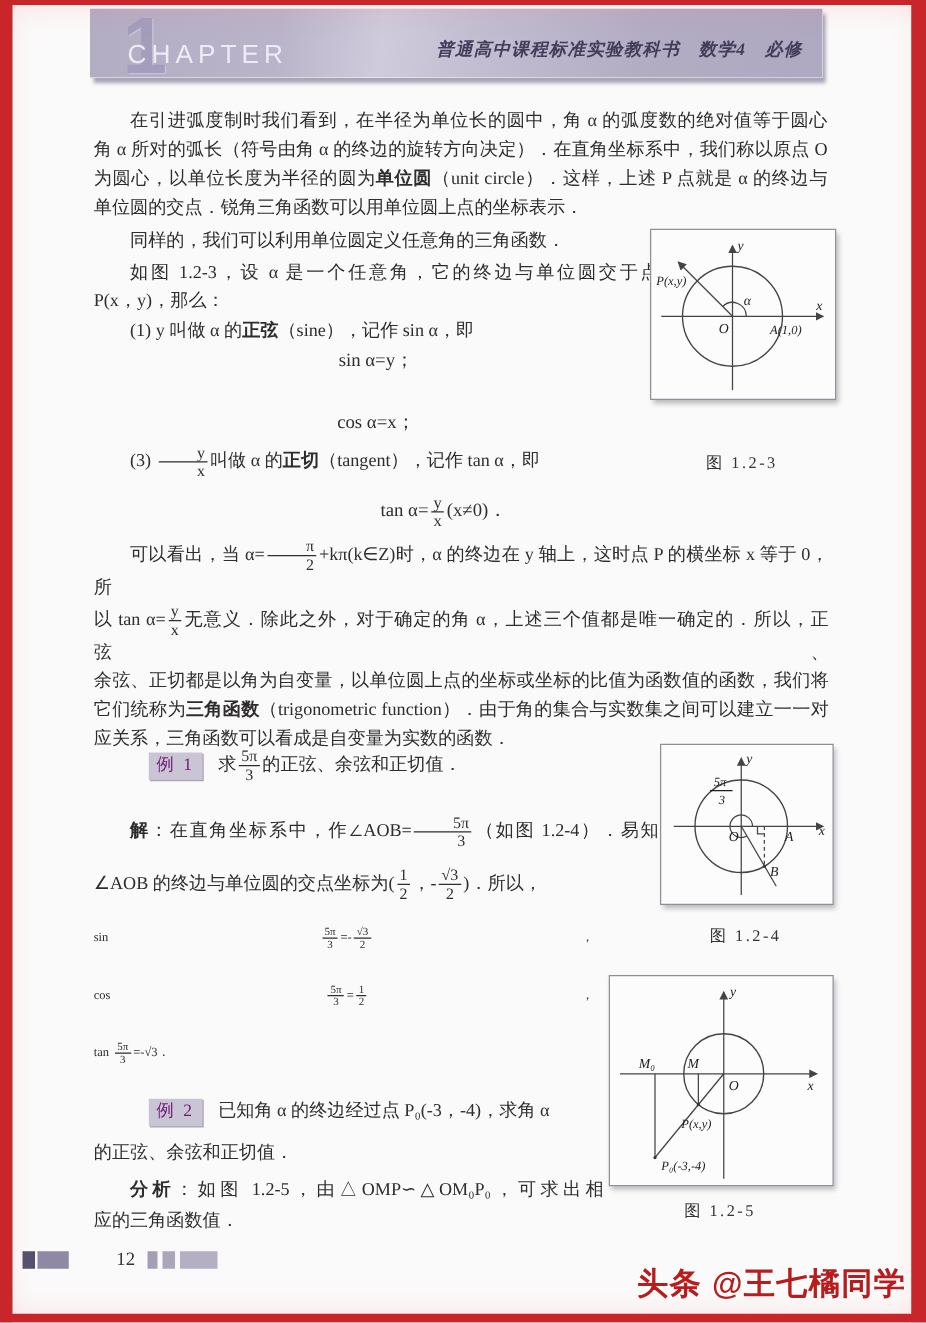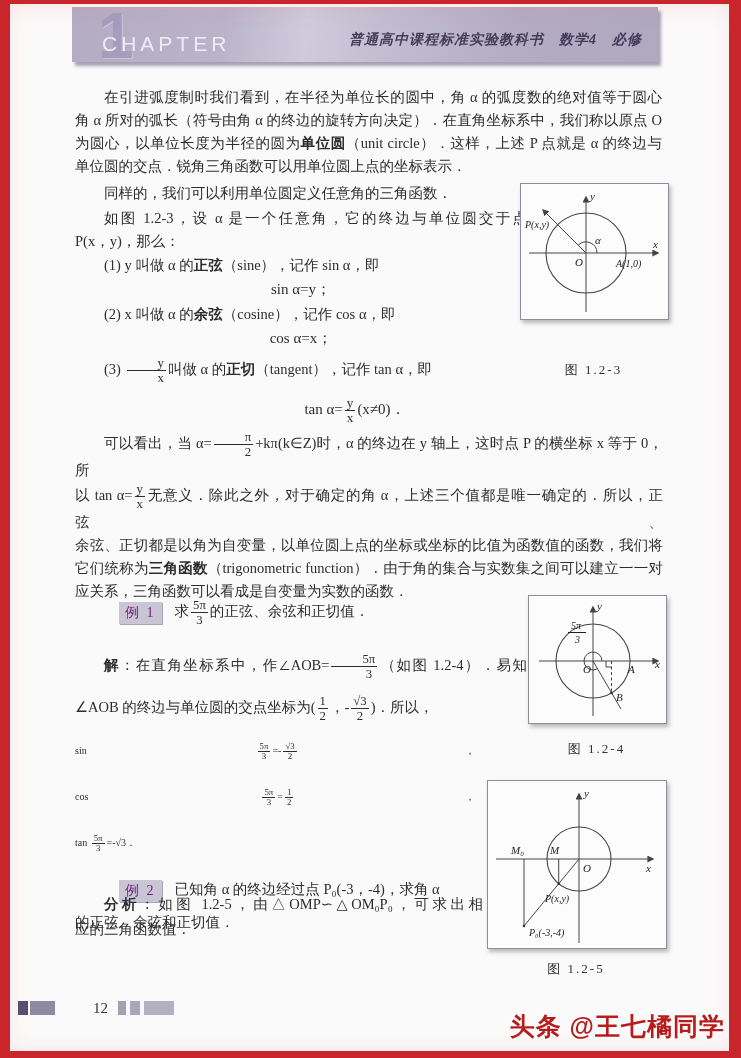--- a/index.html
+++ b/index.html
@@ -86,21 +86,20 @@
   <div class="blk ind" style="left:75px;top:182px;width:587px;" data-bind-lines="body.para2_lines">
       <div>同样的，我们可以利用单位圆定义任意角的三角函数．</div>
     </div>
   <div class="blk ind" style="left:75px;top:207px;width:452px;" data-bind-lines="body.para3_lines">
       <div>如图 1.2-3，设 α 是一个任意角，它的终边与单位圆交于点</div>
       <div>P(x，y)，那么：</div>
     </div>
 
   <div class="blk" style="left:75px;top:254px;width:452px;text-indent:2em;line-height:23px;">(1) y 叫做 α 的<b>正弦</b>（sine），记作 sin α，即</div>
   <div class="blk formula" style="left:75px;top:279px;width:452px;">sin α=y；</div>
-  <div class="blk" style="left:75px;top:303px;width:452px;text-indent:2em;line-height:23px;">(2) x 叫做 α 的<b>余弦</b>（cosine），记作 cos α，即</div>
   <div class="blk formula" style="left:75px;top:328px;width:452px;">cos α=x；</div>
   <div class="blk" style="left:75px;top:352px;width:470px;text-indent:2em;line-height:34px;">(3) <span class="frac">
         <span class="fn">y</span>
         <span class="fd">x</span>
       </span>叫做 α 的<b>正切</b>（tangent），记作 tan α，即</div>
   <div class="blk formula" style="left:75px;top:392px;width:560px;line-height:34px;">tan α=<span class="frac">
         <span class="fn">y</span>
         <span class="fd">x</span>
       </span>(x≠0)．</div>
 
@@ -157,21 +156,21 @@
           <span class="fd">3</span>
         </span>=-√3．</div>
     </div>
 
   <div class="blk" style="left:75px;top:876px;width:408px;">
     <div class="ex-row">
       <span class="ex-badge" data-bind="example2.badge">例 2</span><span>已知角 α 的终边经过点 P₀(-3，-4)，求角 α</span>
     </div>
     <div class="ex-cont">的正弦、余弦和正切值．</div>
   </div>
-  <div class="blk ind ana" style="left:75px;top:892px;width:408px;font-family:Liberation Serif, serif;" data-bind-lines="example2.analysis_lines">
+  <div class="blk ind ana" style="left:75px;top:940px;width:408px;font-family:Liberation Serif, serif;" data-bind-lines="example2.analysis_lines">
       <div><b>分析</b>：如图 1.2-5，由△OMP∽△OM₀P₀，可求出相</div>
       <div>应的三角函数值．</div>
     </div>
 
   <div class="figbox" style="left:520px;top:183px;width:147px;height:135px;">
     <svg width="147" height="135" viewBox="0 0 147 135">
       <defs>
         <marker id="ar1" viewBox="0 0 10 10" refX="8" refY="5" markerWidth="7" markerHeight="7" orient="auto">
           <path d="M0 0 L10 5 L0 10 z" fill="#444"></path>
         </marker>

